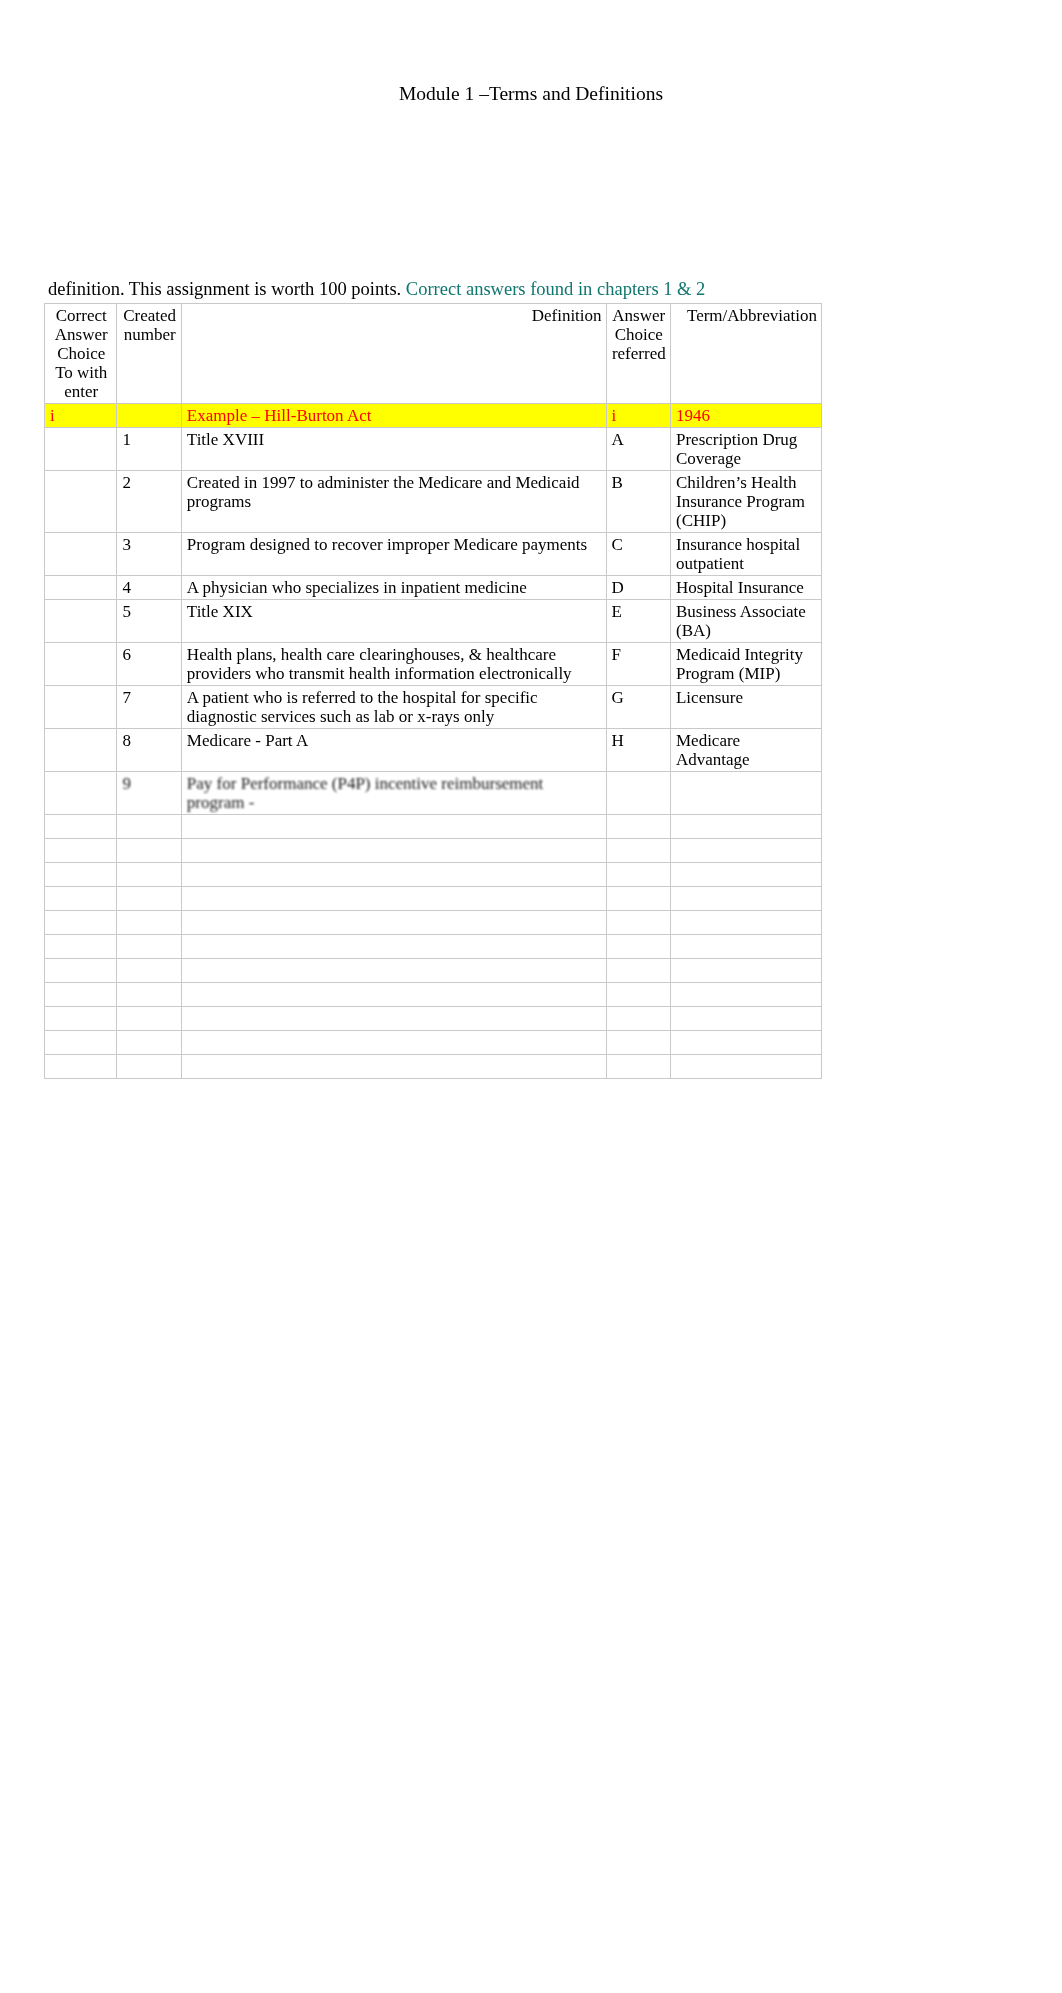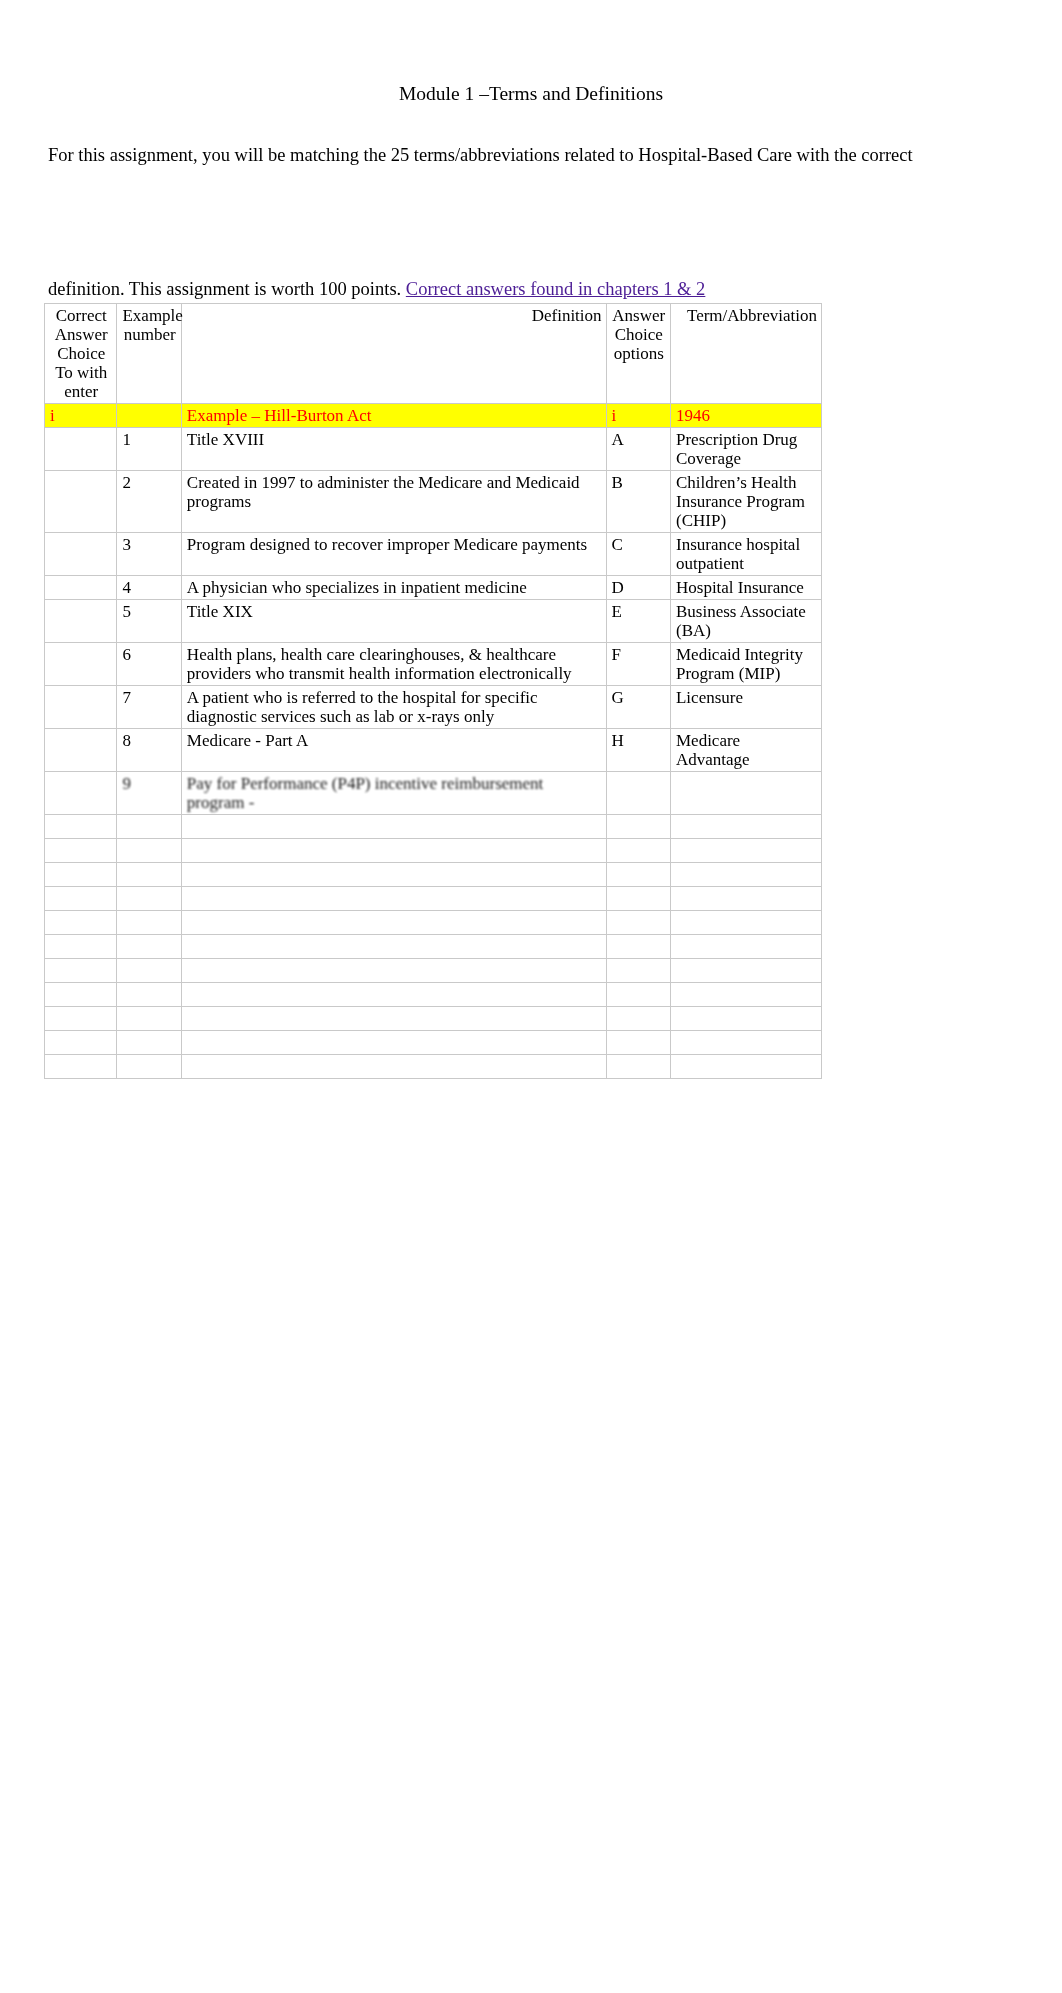--- a/index.html
+++ b/index.html
@@ -36,21 +36,21 @@
     white-space:nowrap;
   }
   .intro-2{
     position:absolute;
     left:48px; top:242px;
     width:980px;
     font-size:18.5px;
     line-height:24px;
     white-space:nowrap;
   }
-  .red{ color:#4c1d95;text-decoration:underline; }
+  .red{ color:#0f766e; }
 
   table.matching{
     position:absolute;
     left:44px; top:268px;
     width:778px;
     border-collapse:collapse;
     table-layout:fixed;
     font-size:17px;
     line-height:19px;
   }
@@ -82,21 +82,20 @@
 </style>
 </head>
 <body>
 
 <div class="page">
 
   <div class="title-block">
     <span class="title-line">Module 1 –Terms and Definitions</span>
   </div>
 
-  <div class="intro-1">For this assignment, you will be matching the 25 terms/abbreviations related to Hospital-Based Care with the correct</div>
 
   <div class="intro-2"><span>definition.  This assignment is worth 100 points. </span><span class="red">Correct answers found in chapters 1 &amp; 2</span></div>
 
   <table class="matching">
     <colgroup>
       <col class="col-a">
         <col class="col-b">
         <col class="col-c">
         <col class="col-d">
         <col class="col-e">
@@ -107,30 +106,30 @@
           <div class="hdr-stack">
             <div>Correct</div>
             <div>Answer</div>
             <div>Choice</div>
             <div>To with</div>
             <div>enter</div>
           </div>
         </td>
         <td>
           <div class="hdr-stack">
-            <div>Example</div>
+            <div>Created</div>
             <div>number</div>
           </div>
         </td>
         <td class="hdr-def">Definition</td>
         <td>
           <div class="hdr-stack">
             <div>Answer</div>
             <div>Choice</div>
-            <div>options</div>
+            <div>referred</div>
           </div>
         </td>
         <td class="hdr-def">Term/Abbreviation</td>
       </tr>
     </thead>
     <tbody>
       <tr class="example">
         <td>i</td>
         <td></td>
         <td>Example – Hill-Burton Act</td>

